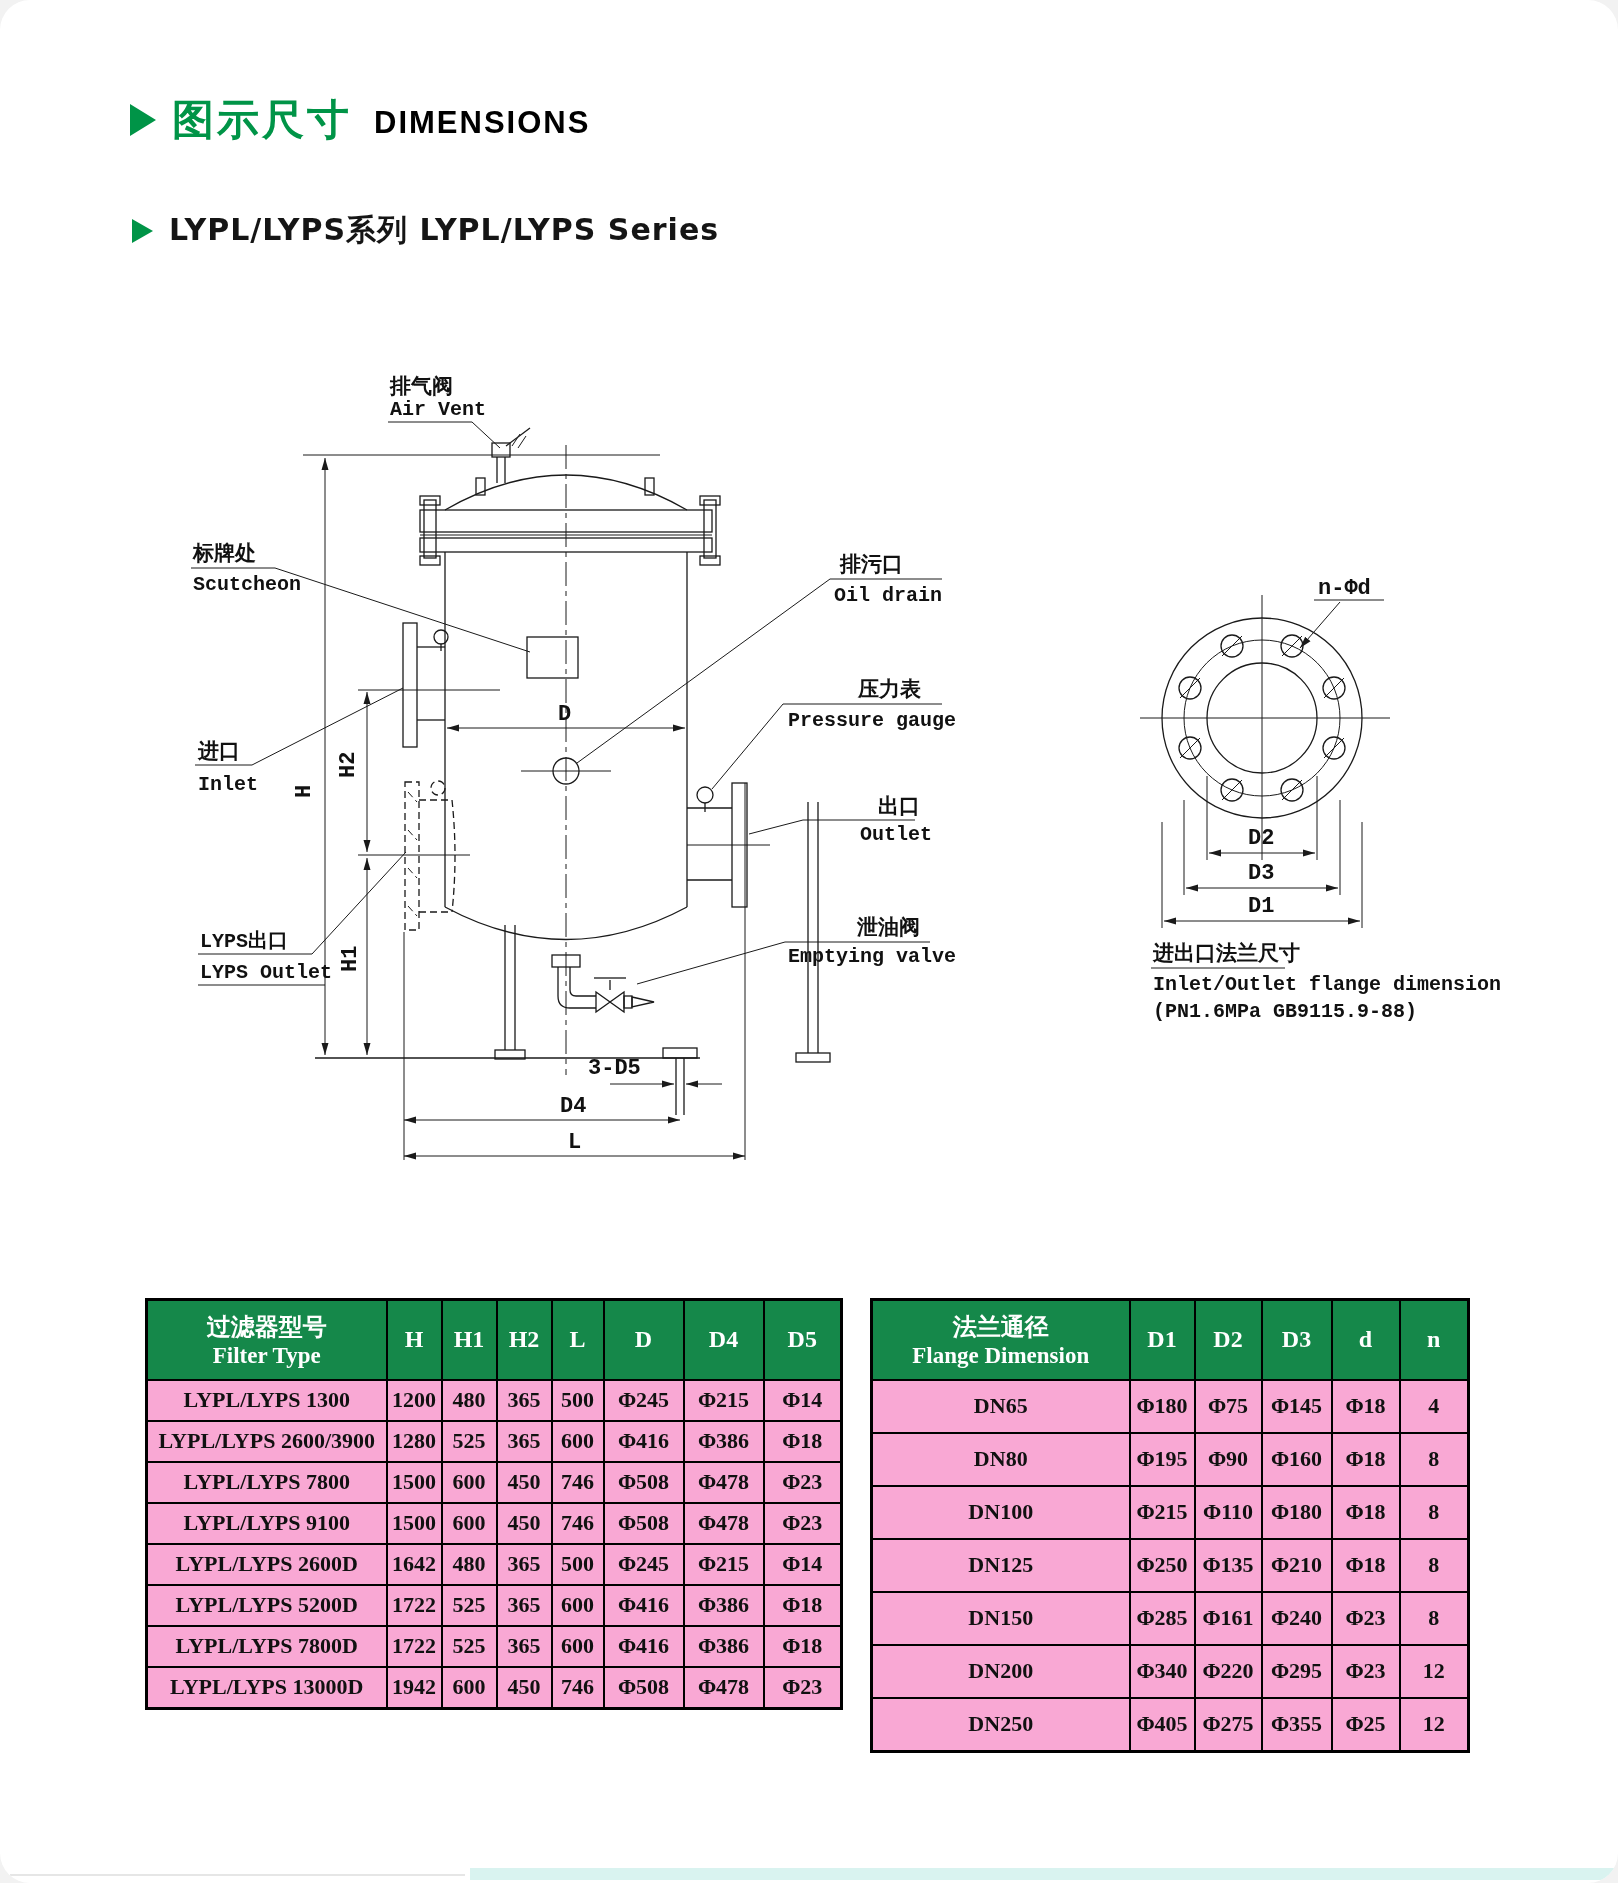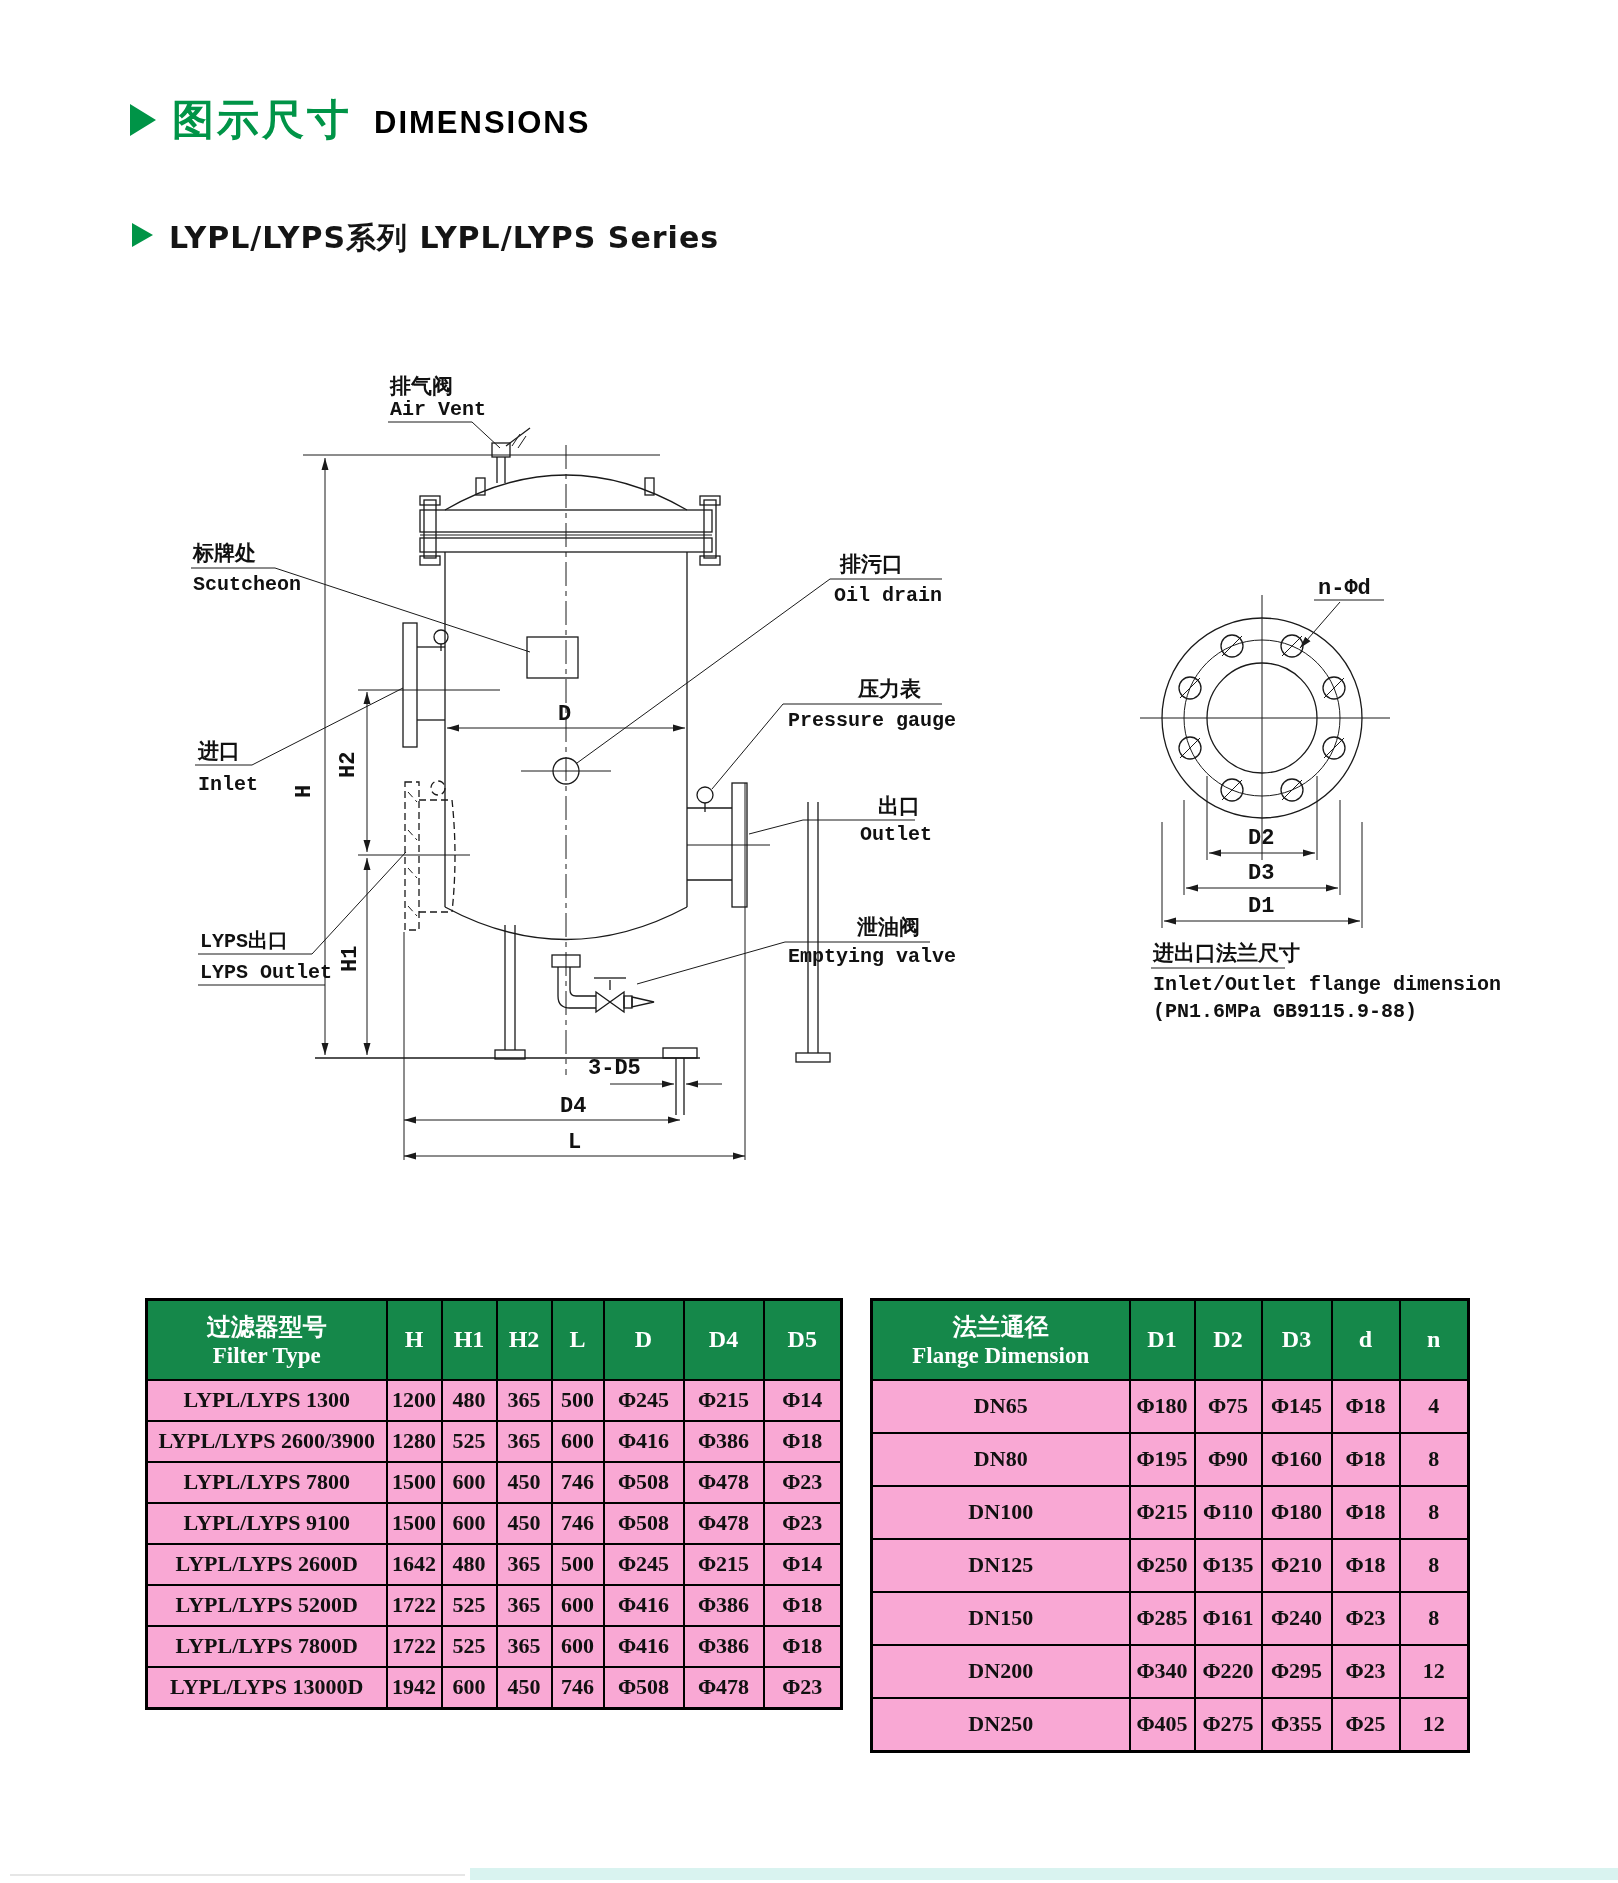--- a/index.html
+++ b/index.html
@@ -1,28 +1,28 @@
 <!DOCTYPE html>
 <html><head>
 <meta charset="utf-8">
 <style>
   html,body{margin:0;padding:0;background:#f2f2f2;}
   .page{position:relative;width:1618px;height:1883px;background:#ffffff;overflow:hidden;
-        font-family:"Liberation Sans",sans-serif;}
+        font-family:"Liberation Sans",sans-serif;border-radius:30px;}
   
   .sec-row{position:absolute;display:flex;align-items:center;}
   .tri{width:0;height:0;border-top:16px solid transparent;border-bottom:16px solid transparent;
        border-left:26px solid #009447;margin-right:16px;}
   .tri.small{border-top-width:12px;border-bottom-width:12px;border-left-width:21px;}
   .sec-zh{color:#009447;font-size:42px;font-weight:bold;letter-spacing:3px;
           font-family:"DejaVu Sans",sans-serif;}
   .sec-en{color:#000000;font-size:31px;font-weight:bold;letter-spacing:2px;margin-left:22px;
           margin-top:6px;font-family:"Liberation Sans",sans-serif;}
   .series-text{color:#151515;font-size:30px;font-weight:bold;letter-spacing:1px;
-          font-family:"DejaVu Sans",sans-serif;margin-top:8px;}
+          font-family:"DejaVu Sans",sans-serif;}
   
   .cad{position:absolute;}
   .cad .ln{stroke:#1a1a1a;stroke-width:1.3;fill:none;}
   .cad .thin{stroke:#1a1a1a;stroke-width:1;fill:none;}
   .cad .dash{stroke-dasharray:7 4;}
   .cad .cdash{stroke-dasharray:24 5 5 5;}
   .cad text{fill:#111;font-family:"Liberation Mono",monospace;font-weight:bold;}
   .cad .zh{font-size:21px;}
   .cad .en{font-size:20px;}
   .cad .dim{font-size:22px;}

